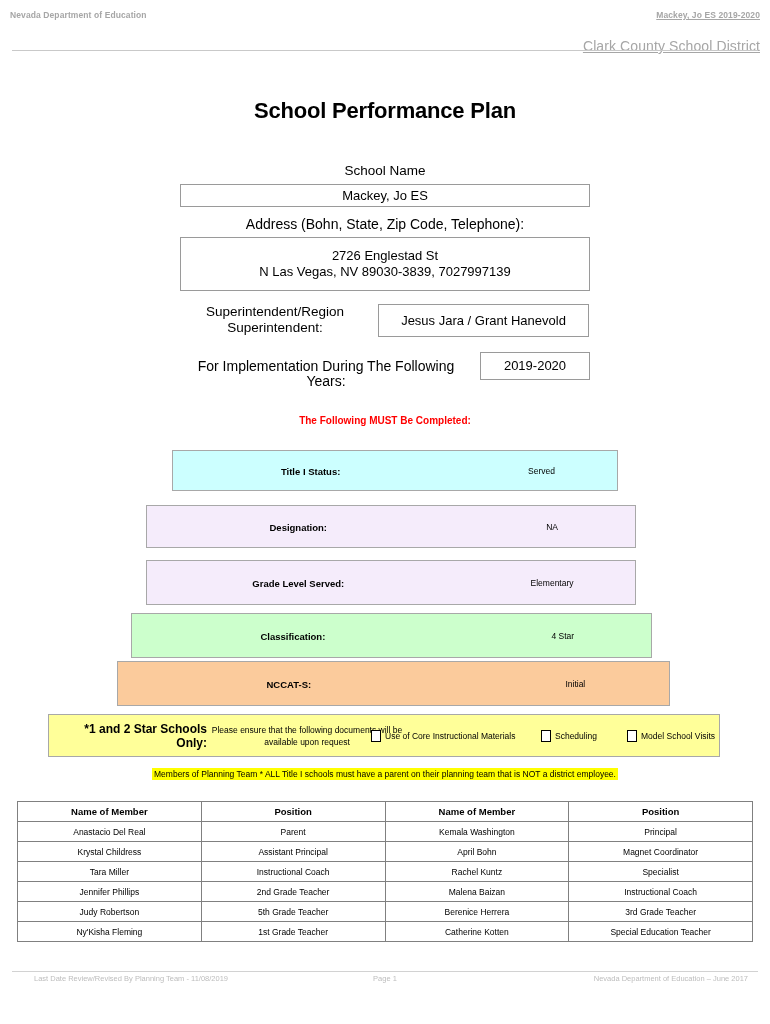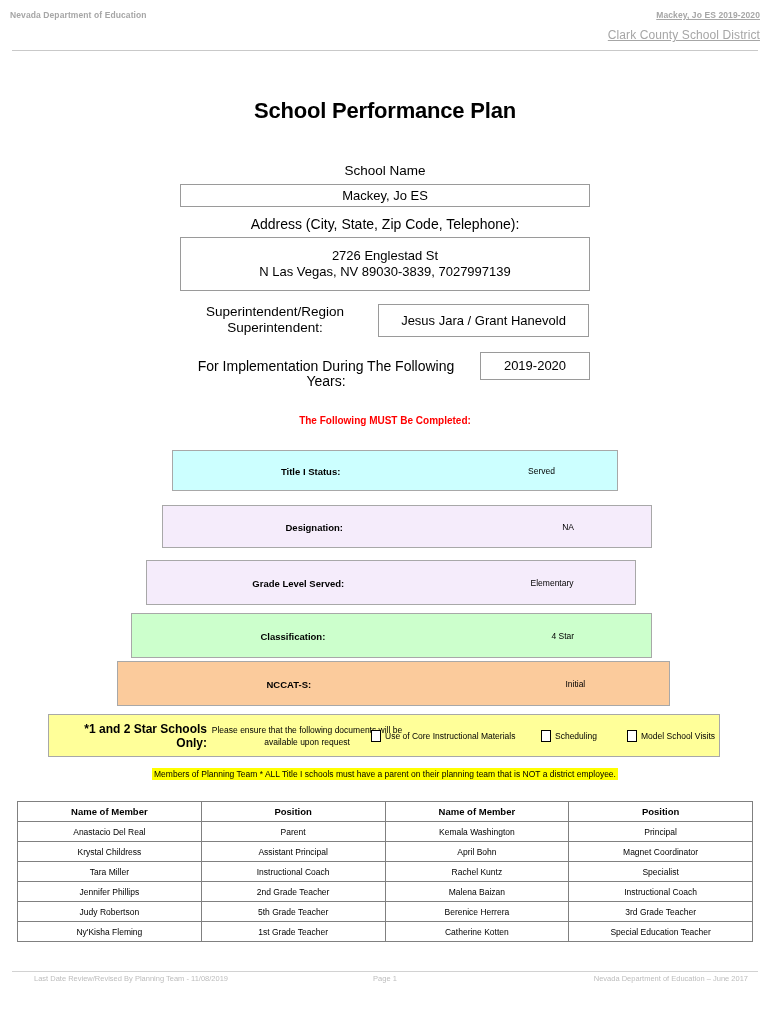--- a/index.html
+++ b/index.html
@@ -40,23 +40,23 @@
     text-align: right;
     color: #a6a6a6;
     text-decoration: underline;
   }
   .hdr-right .line1 {
     font-size: 8.5px;
     font-weight: bold;
     letter-spacing: 0.1px;
   }
   .hdr-right .line2 {
-    font-size: 12px;
+    font-size: 14px;
     font-weight: normal;
-    margin-top: 8px;
+    margin-top: 18px;
     letter-spacing: 0.1px;
   }
   .hdr-rule {
     position: absolute;
     top: 50px;
     left: 12px;
     right: 12px;
     height: 1px;
     background: #c9c9c9;
   }
@@ -145,21 +145,21 @@
     position: absolute;
     right: 0;
     top: 50%;
     transform: translateY(-50%);
     width: 34%;
     text-align: center;
     font-size: 8.5px;
   }
 
   #bar-title1      { top: 450px; left: 162px; width: 446px; height: 41px; background: #ccffff; }
-  #bar-designation { top: 505px; left: 152px; width: 490px; height: 43px; background: #f5ecfb; }
+  #bar-designation { top: 505px; left: 136px; width: 490px; height: 43px; background: #f5ecfb; }
   #bar-grade       { top: 560px; left: 136px; width: 490px; height: 45px; background: #f5ecfb; }
   #bar-class       { top: 613px; left: 121px; width: 521px; height: 45px; background: #ccffcc; }
   #bar-nccat       { top: 661px; left: 107px; width: 553px; height: 45px; background: #fbcb9c; }
 
   
   #yellow-band {
     position: absolute;
     top: 714px; left: 48px; width: 672px; height: 43px;
     background: #ffff99;
     border: 1px solid #a8a8a8;
@@ -276,21 +276,21 @@
 </div>
 <div class="hdr-rule"></div>
 
 <div class="doc-title">School Performance Plan</div>
 
 <div class="field-label" id="school-name-label">School Name</div>
 <div class="field-box" id="school-name-box">
   <div class="row">Mackey, Jo ES</div>
 </div>
 
-<div class="field-label" id="address-label">Address (City, State, Zip Code, Telephone):</div>
+<div class="field-label" id="address-label">Address (Bohn, State, Zip Code, Telephone):</div>
 <div class="field-box" id="address-box">
   <div class="row">2726 Englestad St</div>
   <div class="row">N Las Vegas, NV  89030-3839, 7027997139</div>
 </div>
 
 <div class="field-label" id="supt-label">Superintendent/Region Superintendent:</div>
 <div class="field-box" id="supt-box">
   <div class="row">Jesus Jara / Grant Hanevold</div>
 </div>
 

